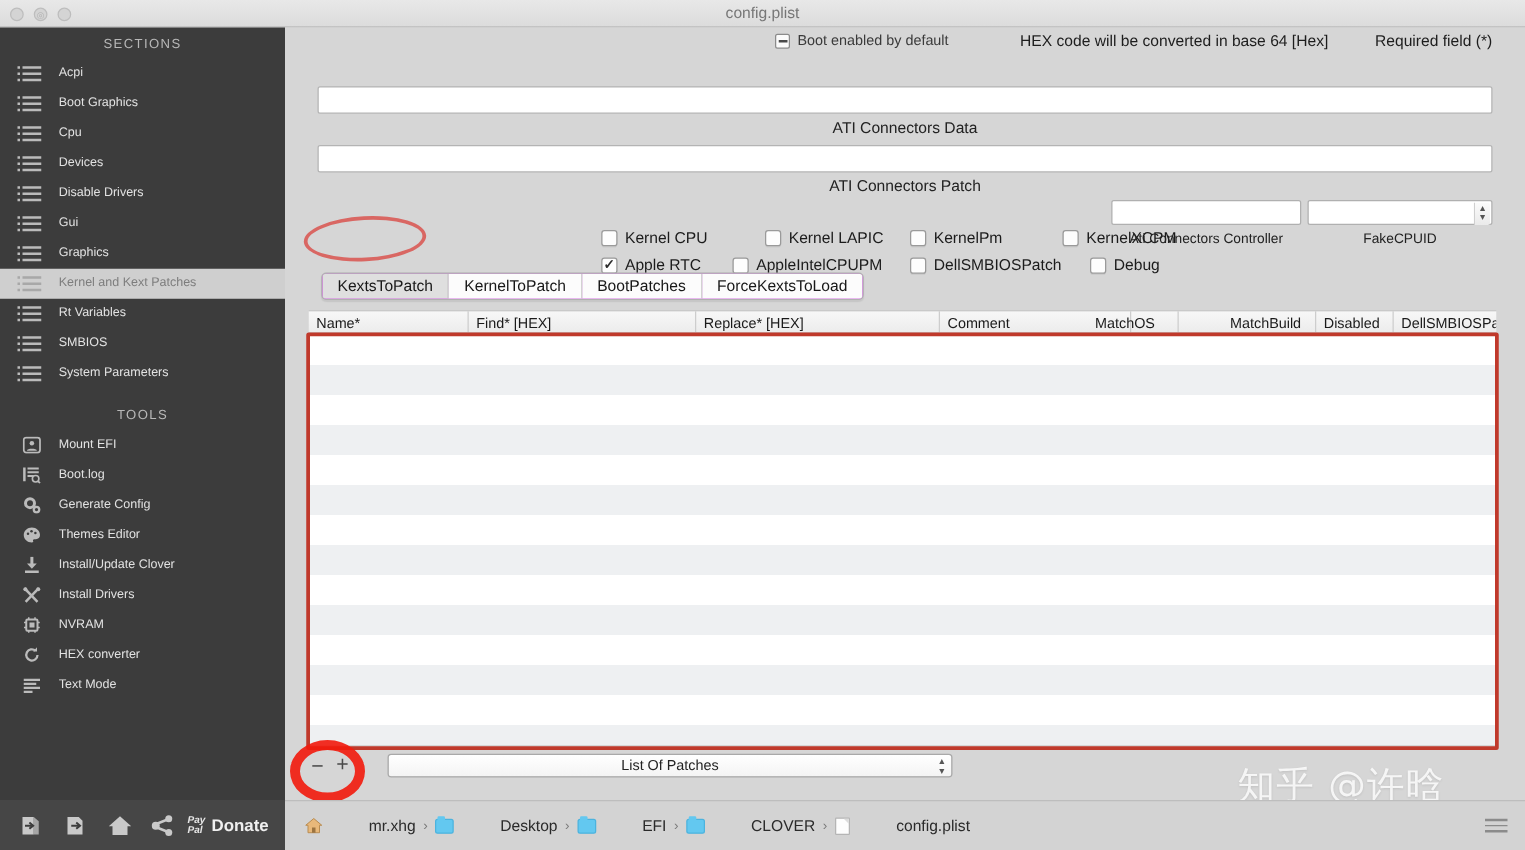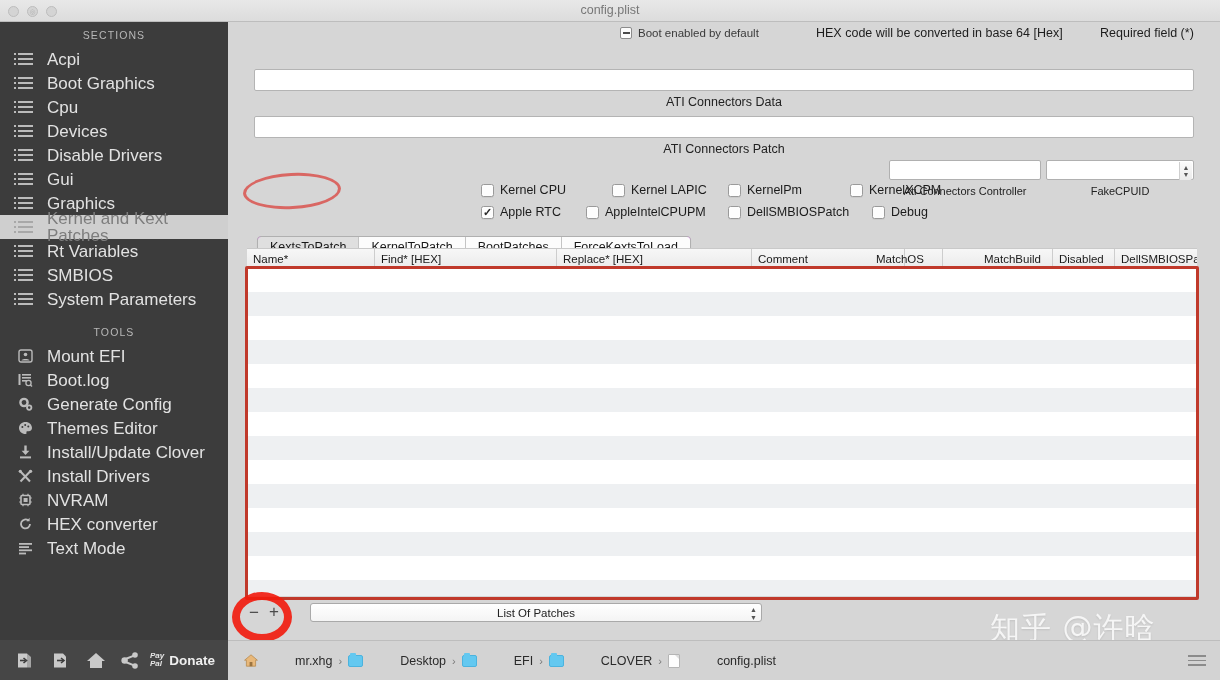--- a/index.html
+++ b/index.html
@@ -48,21 +48,21 @@
     background: #3c3c3c;
   }
   .side-header {
     font-size: 10.5px; letter-spacing: 1.1px;
     color: #b8b8b8; text-align: center;
     padding: 7px 0 6px 0; font-weight: 400;
   }
   .side-item {
     display: flex; align-items: center;
     height: 24px; padding-left: 18px;
-    color: #e2e2e2; font-size: 17px;
+    color: #e2e2e2; font-size: 10px;
     cursor: default;
   }
   .side-item.active { background: #cfcfcf; color: #7d7d7d; }
   .side-item .ico {
     width: 20px; height: 14px; margin-right: 9px;
     flex: 0 0 20px; position: relative;
     color: #bbb;
     display: flex; align-items: center; justify-content: flex-start;
   }
   .side-item.active .ico { color: #a8a8a8; }
@@ -166,21 +166,20 @@
   }
 
   
   #tabs {
     position: absolute; left: 257px; top: 218px;
     display: flex; height: 22px;
     border: 1px solid #b0b0b0; border-radius: 4px;
     overflow: hidden;
     background: #d946ef;
     box-shadow: 0 1px 1px rgba(0,0,0,.08);
-    margin-top: 18px;
   }
   #tabs .tab {
     display:flex; align-items:center; justify-content:center;
     padding: 0 12px; font-size: 12.5px; color: #181818;
     background: #fcfcfc; border-right: 1px solid #c4c4c4;
     cursor: default;
   }
   #tabs .tab:last-child { border-right: none; }
   #tabs .tab.selected { background: #dfdfdf; }
   #tbl-header {

